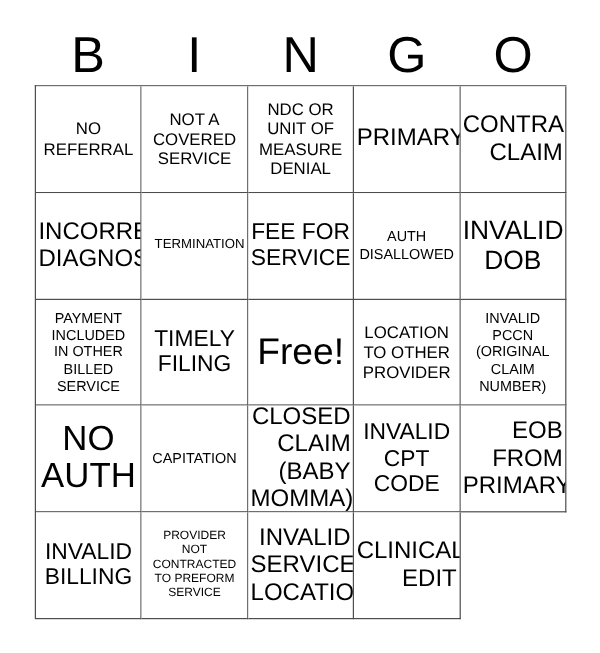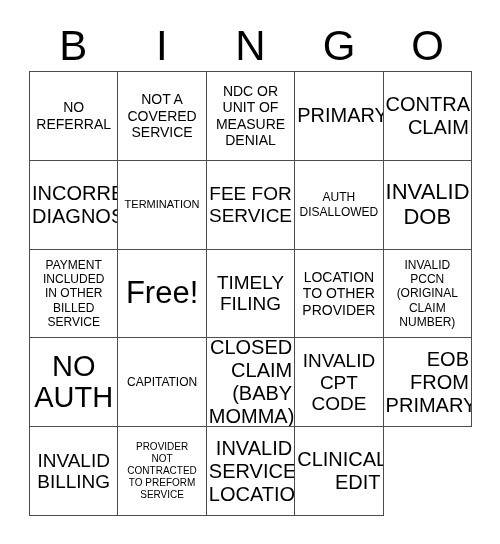--- a/index.html
+++ b/index.html
@@ -69,21 +69,21 @@
   }
   .cell-text {
     display: block;
     width: 100%;
     line-height: 1.12;
     white-space: pre-line;
     color: #000000;
   }
   
   .fs-xs   { font-size: 10px; line-height: 1.22; }
-  .fs-sm   { font-size: 11px; line-height: 1.2; }
+  .fs-sm   { font-size: 11px; line-height: 1.2; text-align: right; }
   .fs-smm  { font-size: 12px; line-height: 1.2; }
   .fs-md   { font-size: 14px; line-height: 1.18; }
   .fs-lg   { font-size: 20px; line-height: 1.15; text-align: right; }
   .fs-xl   { font-size: 19px; line-height: 1.13; }
   .fs-xxl  { font-size: 22px; line-height: 1.12; }
   .fs-free { font-size: 31px; line-height: 1.05; }
   .fs-huge { font-size: 29px; line-height: 1.08; }
 </style>
 </head>
 <body>
@@ -141,25 +141,25 @@
 DOB</span>
       </div>
       <div class="cell">
         <span class="cell-text fs-smm">PAYMENT
 INCLUDED
 IN OTHER
 BILLED
 SERVICE</span>
       </div>
       <div class="cell">
-        <span class="cell-text fs-free">Free!</span>
-      </div>
-      <div class="cell">
         <span class="cell-text fs-xl">TIMELY
 FILING</span>
+      </div>
+      <div class="cell">
+        <span class="cell-text fs-free">Free!</span>
       </div>
       <div class="cell">
         <span class="cell-text fs-md">LOCATION
 TO OTHER
 PROVIDER</span>
       </div>
       <div class="cell">
         <span class="cell-text fs-smm">INVALID
 PCCN
 (ORIGINAL

